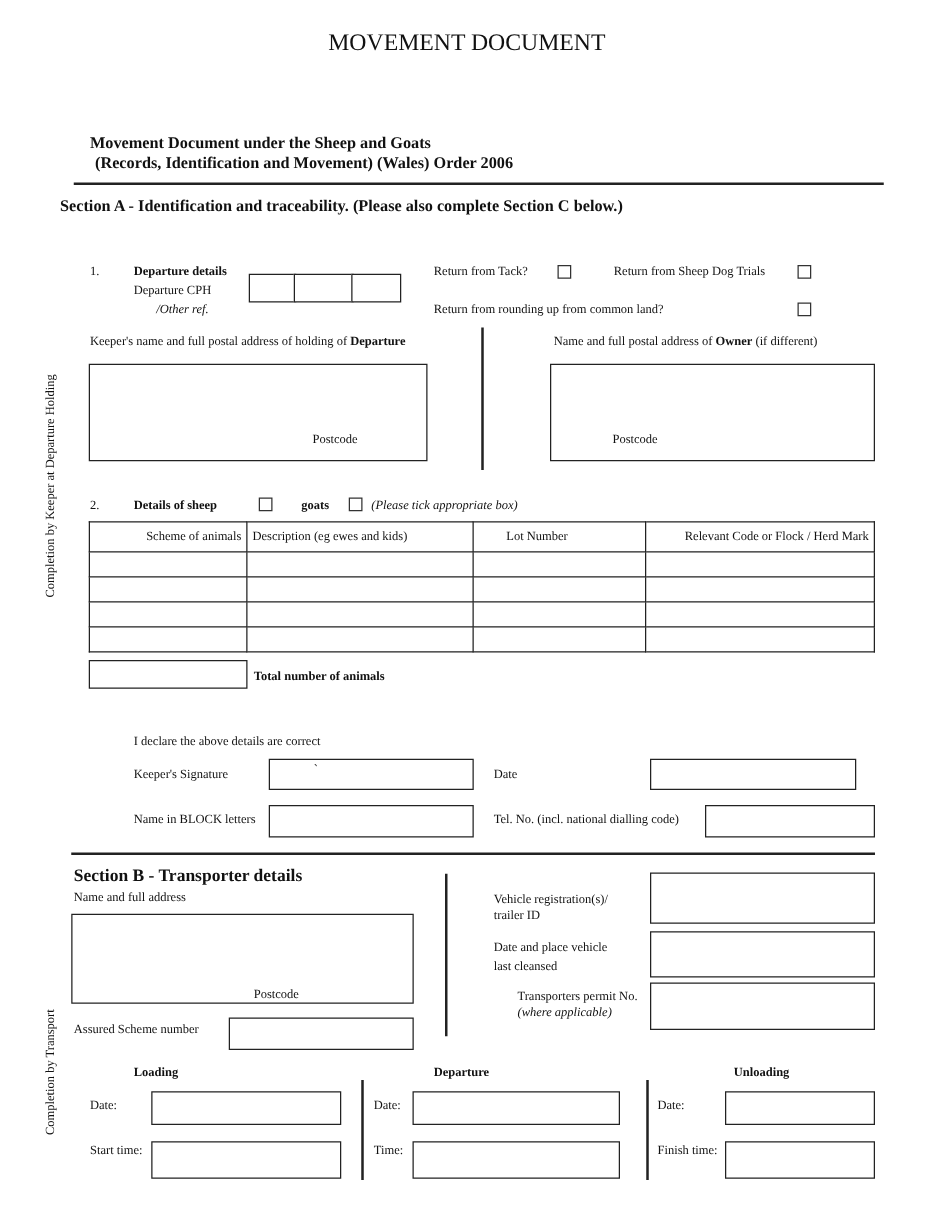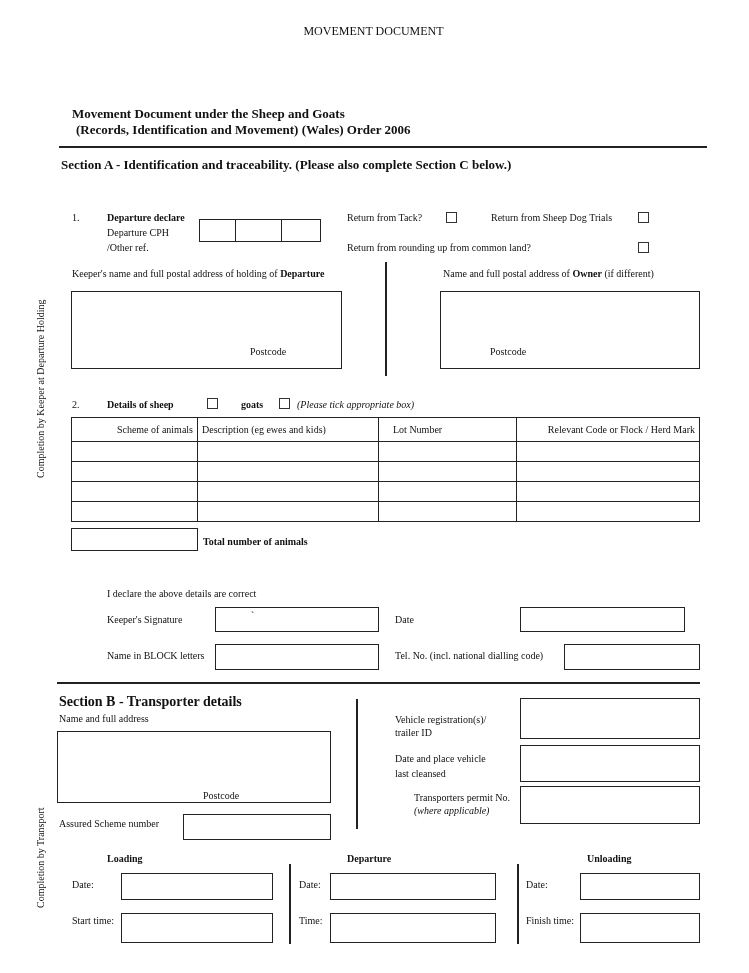--- a/index.html
+++ b/index.html
@@ -1,44 +1,44 @@
 <!DOCTYPE html>
 <html><head>
 <meta charset="utf-8">
 <style>
   html,body{margin:0;padding:0;background:#fff;}
   body{width:749px;height:973px;position:relative;overflow:hidden;font-family:"Liberation Serif","DejaVu Serif",serif;color:#111;font-size:10px;}
   .abs{position:absolute;}
   .box{position:absolute;border:1.5px solid #222;box-sizing:border-box;background:#fff;}
   .cb{position:absolute;width:11px;height:11px;border:1px solid #333;box-sizing:border-box;background:#fff;}
-  .title{left:0;width:747px;top:24px;text-align:center;font-size:12px;}
+  .title{left:0;width:747px;top:24px;text-align:center;font-size:19px;}
   .h1{font-weight:bold;font-size:13px;line-height:16px;}
   .bold{font-weight:bold;}
   .hr{position:absolute;background:#222;}
   .vline{position:absolute;width:2px;background:#222;}
   .vert{position:absolute;transform:rotate(-90deg);transform-origin:left top;white-space:nowrap;font-size:10px;}
   table.grid{position:absolute;border-collapse:collapse;}
   table.grid td{border:1.5px solid #222;height:20px;padding:0 4px;font-size:10px;box-sizing:border-box;}
   .h2{font-weight:bold;font-size:10px;}
 </style>
 </head>
 <body>
 
 <div class="abs title">MOVEMENT DOCUMENT</div>
 <div class="abs h1" style="left:72px;top:106px;">Movement Document under the Sheep and Goats</div>
 <div class="abs h1" style="left:76px;top:122px;text-align:center;">(Records, Identification and Movement) (Wales) Order 2006</div>
 <div class="hr" style="left:59px;top:146px;width:648px;height:2px;"></div>
-<div class="abs h1" style="left:61px;top:157px;">Section A - Identification and traceability.  (Please also complete Section C below.)</div>
+<div class="abs h1" style="left:48px;top:157px;">Section A - Identification and traceability.  (Please also complete Section C below.)</div>
 
 <div class="vert" style="left:35px;top:478px;">Completion by Keeper at Departure Holding</div>
 
 <div class="abs" style="left:72px;top:212px;">1.</div>
-<div class="abs bold" style="left:107px;top:212px;">Departure declare</div>
+<div class="abs bold" style="left:107px;top:212px;">Departure details</div>
 <div class="abs" style="left:107px;top:227px;">Departure CPH</div>
-<div class="abs" style="left:107px;top:242px;">/Other ref.</div>
+<div class="abs" style="left:125px;top:242px;font-style:italic;">/Other ref.</div>
 <div class="box" style="left:199px;top:219px;width:38px;height:23px;"></div>
 <div class="box" style="left:235px;top:219px;width:48px;height:23px;"></div>
 <div class="box" style="left:281px;top:219px;width:40px;height:23px;"></div>
 
 <div class="abs" style="left:347px;top:212px;">Return from Tack?</div>
 <div class="cb" style="left:446px;top:212px;"></div>
 <div class="abs" style="left:491px;top:212px;">Return from Sheep Dog Trials</div>
 <div class="cb" style="left:638px;top:212px;"></div>
 <div class="abs" style="left:347px;top:242px;">Return from rounding up from common land?</div>
 <div class="cb" style="left:638px;top:242px;"></div>
@@ -58,21 +58,21 @@
 <div class="cb" style="left:207px;top:398px;"></div>
 <div class="abs bold" style="left:241px;top:399px;">goats</div>
 <div class="cb" style="left:279px;top:398px;"></div>
 <div class="abs" style="left:297px;top:399px;font-style:italic;">(Please tick appropriate box)</div>
 
 <table class="grid" style="left:71px;top:417px;width:629px;">
   <tbody>
       <tr style="height:24px;">
     <td style="width:126px;text-align:right;">Scheme of animals</td>
     <td style="width:181px;">Description (eg ewes and kids)</td>
-    <td style="width:138px;padding-left:14px;">Lot Number</td>
+    <td style="width:138px;padding-left:26px;">Lot Number</td>
     <td style="text-align:right;white-space:nowrap;margin-top:38px;">Relevant Code or Flock / Herd Mark</td>
   </tr>
   <tr>
         <td></td>
         <td></td>
         <td></td>
         <td></td>
       </tr>
   <tr>
         <td></td>

